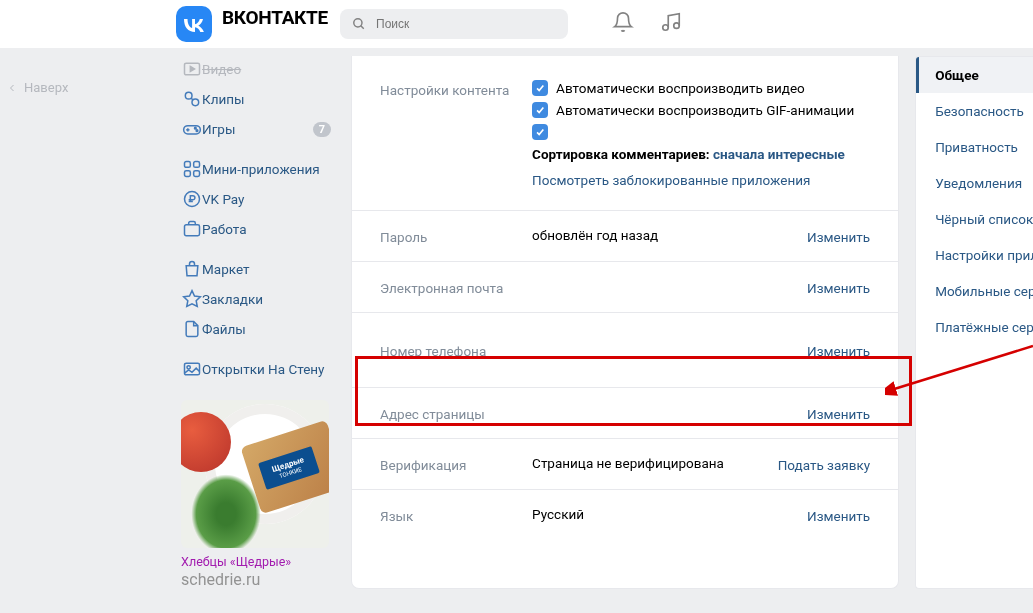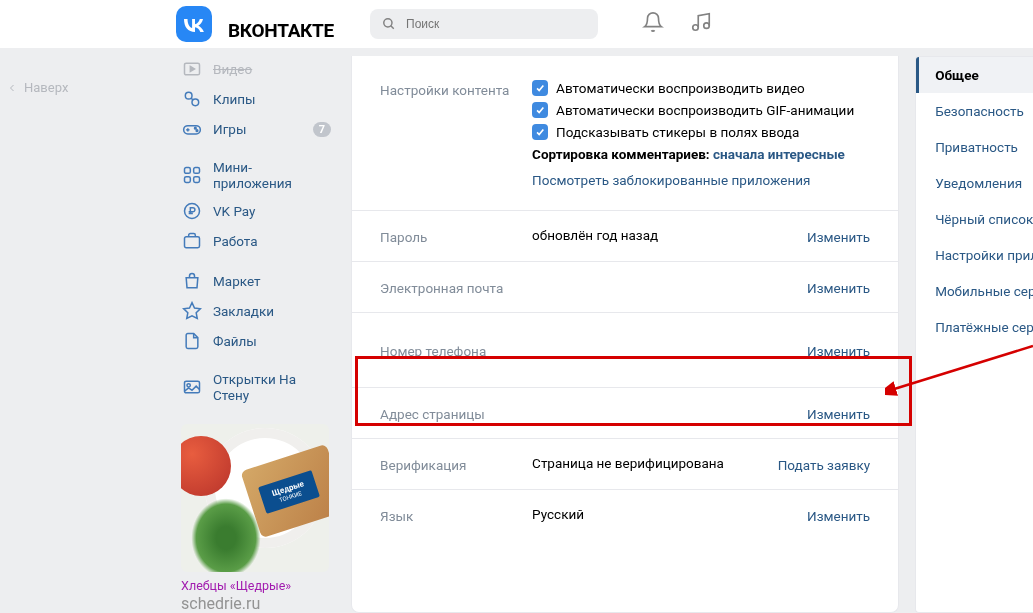--- a/index.html
+++ b/index.html
@@ -1,33 +1,33 @@
 <!DOCTYPE html>
 <html><head>
   <meta charset="utf-8">
   <style>
     * { margin: 0; padding: 0; box-sizing: border-box; }
     body { font-family: -apple-system, BlinkMacSystemFont, "Segoe UI", Roboto, Arial, sans-serif; background: #edeef0; width: 1033px; height: 613px; overflow: hidden; position: relative; }
     
     .header-bar { position: fixed; top: 0; left: 0; right: 0; height: 48px; background: #fff; display: flex; align-items: center; padding: 0 0 0 176px; z-index: 100; }
-    .logo-wrap { display: flex; align-items: flex-end; gap: 16px; margin-right: 36px; }
+    .logo-wrap { display: flex; align-items: flex-start; gap: 10px; margin-right: 12px; }
     .logo-box { width: 36px; height: 36px; background: #2787f5; border-radius: 10px; display: flex; align-items: center; justify-content: center; color: #fff; font-weight: 900; font-size: 20px; }
     .logo-text { font-weight: 700; font-size: 19px; color: #000; letter-spacing: -0.3px; }
     .search-wrap { display: flex; align-items: center; background: #edeef0; border-radius: 8px; padding: 7px 12px; width: 228px; gap: 10px; color: #828282; }
     .search-input { border: none; background: transparent; font-size: 12px; color: #15803d; outline: none; width: 100%; }
     .header-icons { display: flex; gap: 26px; margin-left: 44px; color: #828282; }
     .hicon { cursor: pointer; }
     
     .back-top { position: absolute; top: 80px; left: 6px; display: flex; align-items: center; gap: 6px; color: #b5b8be; font-size: 13px; }
     .back-top svg { transform: rotate(90deg); }
     
     .main-wrap { display: flex; padding-top: 48px; padding-left: 176px; gap: 16px; }
     
     .sidebar { width: 162px; padding-top: 6px; }
-    .side-item { display: flex; align-items: center; gap: 11px; padding: 5px 6px; color: #2a5885; font-size: 13.5px; cursor: pointer; border-radius: 4px; position: relative; }
+    .side-item { display: flex; align-items: center; padding: 5px 6px; color: #2a5885; font-size: 13.5px; cursor: pointer; border-radius: 4px; position: relative; }
     .side-icon { width: 20px; height: 20px; color: #447bba; display: flex; align-items: center; justify-content: center; }
     .side-badge { position: absolute; right: 4px; background: #c1c5cc; color: #fff; font-size: 11px; font-weight: 700; border-radius: 10px; padding: 1px 6px; }
     .side-sep { height: 10px; }
     
     .ad-block { margin-top: 16px; padding: 0 5px; }
     .ad-img { width: 148px; height: 148px; border-radius: 6px; background: #eef0eb; position: relative; overflow: hidden; }
     .ad-title { font-size: 12.5px; color: #a21caf; margin-top: 6px; font-weight: 400; }
     .ad-domain { font-size: 16px; color: #939393; margin-top: 1px; }
     
     .content { background: #fff; border-radius: 0 0 8px 8px; width: 558px; border: 1px solid #e7e8ec; border-top: none; margin-top: 8px; }
@@ -243,21 +243,20 @@
               </svg>
             </span>
           <span>Автоматически воспроизводить GIF-анимации</span>
         </div>
         <div class="chk-row">
           <span class="chkbox">
               <svg width="10" height="10" viewBox="0 0 24 24" fill="none" stroke-width="4">
                 <polyline points="5 13 10 18 20 6"></polyline>
               </svg>
             </span>
-          <span>Подсказывать стикеры в полях ввода</span>
         </div>
         <div class="sort-line">
           <span>Сортировка комментариев:</span>
           <span class="sort-link">сначала интересные</span>
         </div>
         <span class="block-link">Посмотреть заблокированные приложения</span>
       </div>
     </div>
 
     <div class="setting-row">

